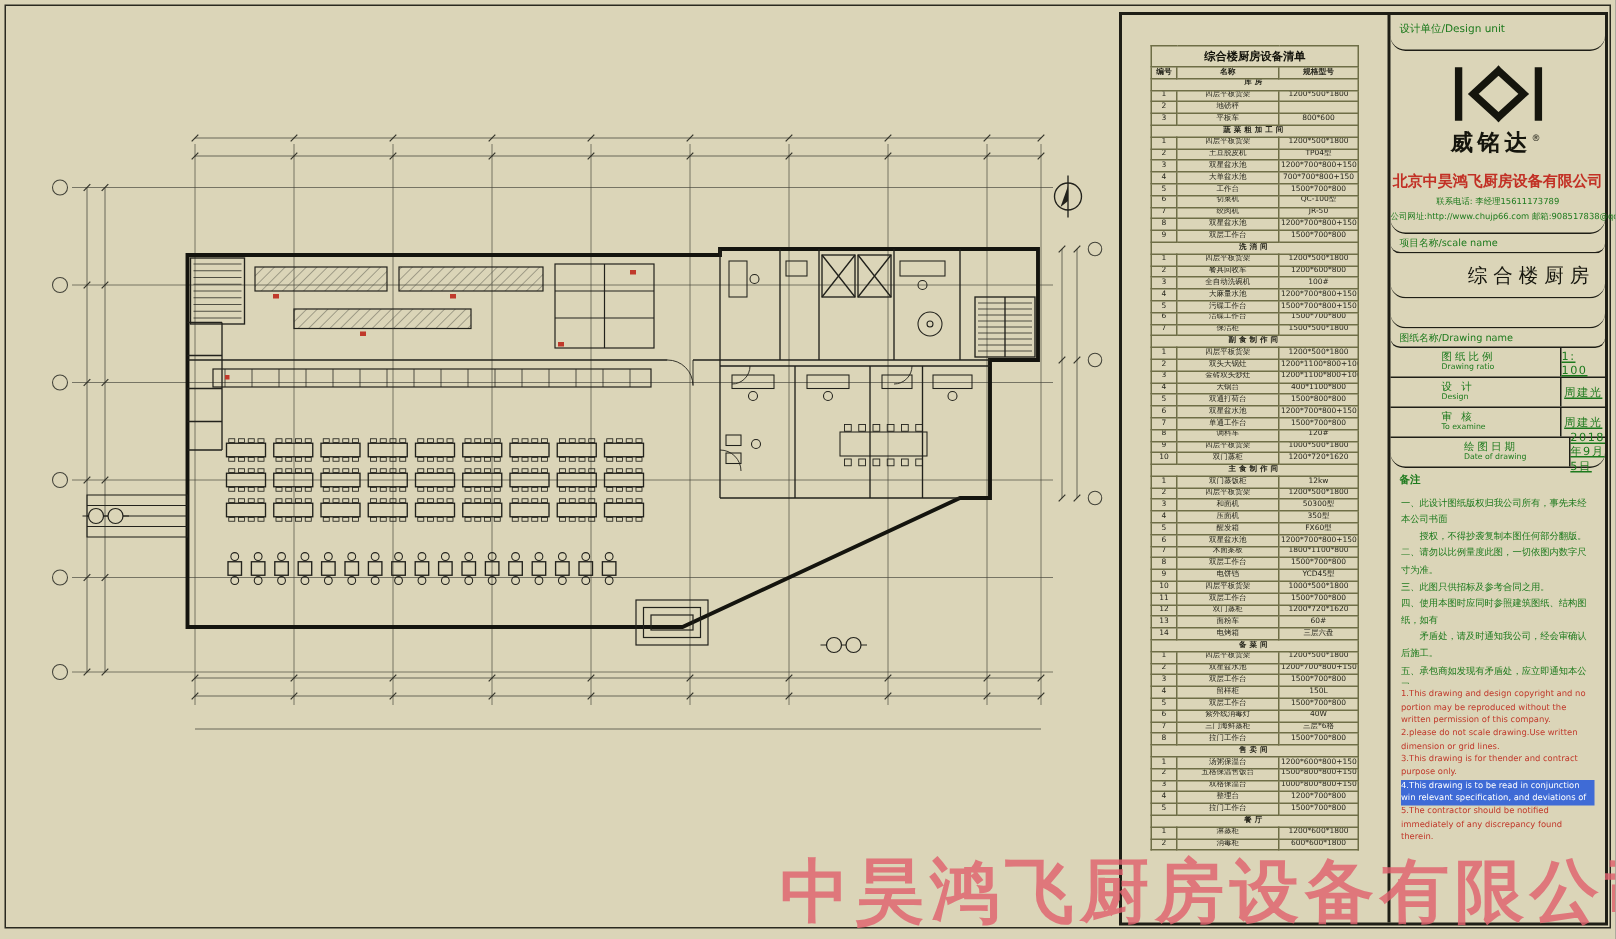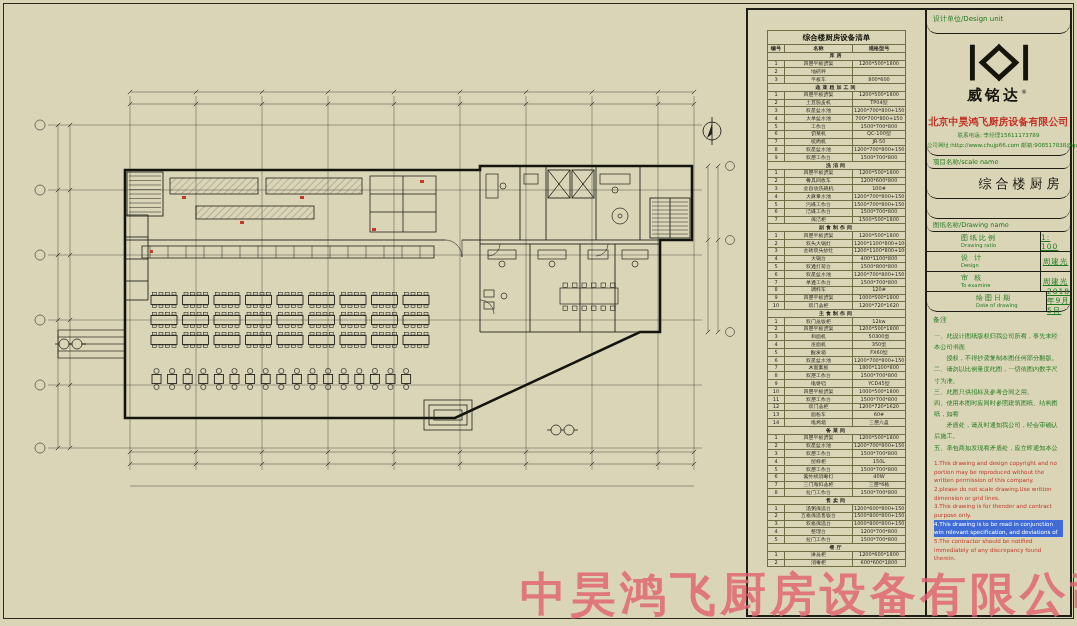--- a/index.html
+++ b/index.html
@@ -40,21 +40,21 @@
            font-size:13px;letter-spacing:4px;color:#15150d;padding-left:45px;}
   .spacer{height:20px;}
   .big-val.red{color:#8c1f1a;font-weight:bold;font-size:12px;letter-spacing:1px;height:34px;}
   .mrow{display:flex;height:19px;border-bottom:1px solid #1e1e16;padding-left:28px;}
   .mrow:last-child{border-bottom:none;margin-left:15px;}
   .mlab{width:86px;border-right:1px solid #1e1e16;padding:2px 6px;box-sizing:border-box;}
   .mlab .cn{font-size:7px;color:#1d7a1d;letter-spacing:2px;line-height:8px;}
   .mlab .en{font-size:5.2px;color:#1d7a1d;line-height:7px;}
   .mval{flex:1;display:flex;align-items:center;justify-content:center;font-size:7.5px;
         color:#1d7a1d;letter-spacing:1px;text-decoration:underline;}
-  .notes-label{height:13px;font-size:7px;color:#1d7a1d;padding:3px 6px 0;font-weight:normal;}
+  .notes-label{height:13px;font-size:7px;color:#1d7a1d;padding:3px 6px 0;font-weight:bold;}
   .cn-notes{padding:2px 7px;font-size:6.2px;color:#1d7a1d;line-height:1.8;height:128px;
             box-sizing:border-box;overflow:hidden;}
   .en-notes{padding:3px 7px 0;font-size:5.6px;color:#c0392b;line-height:1.55;flex:1;
             overflow:hidden;}
   .en-note.hl{background:#3f6bd6;color:#fff;}
 
   .watermark{position:absolute;left:520px;top:564px;font-family:"DejaVu Serif",serif;
              font-size:46px;font-weight:bold;color:rgba(223,98,110,0.82);
              letter-spacing:4px;white-space:nowrap;z-index:6;pointer-events:none;}
 </style>

